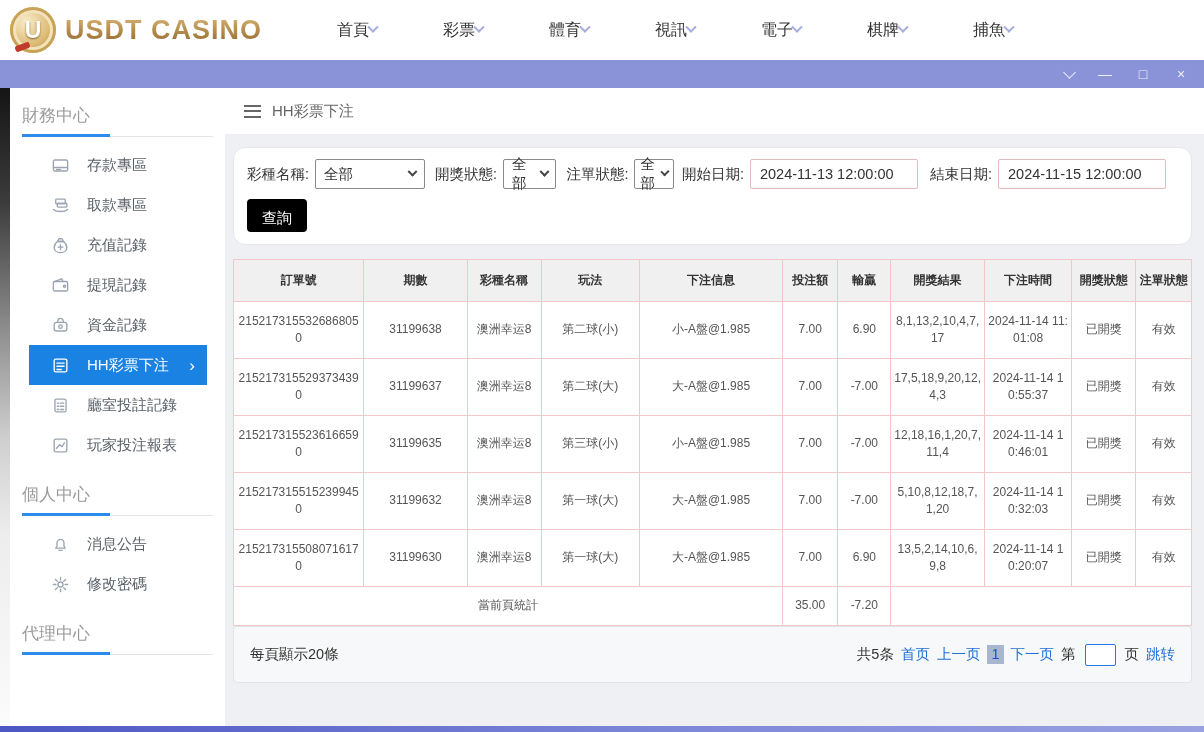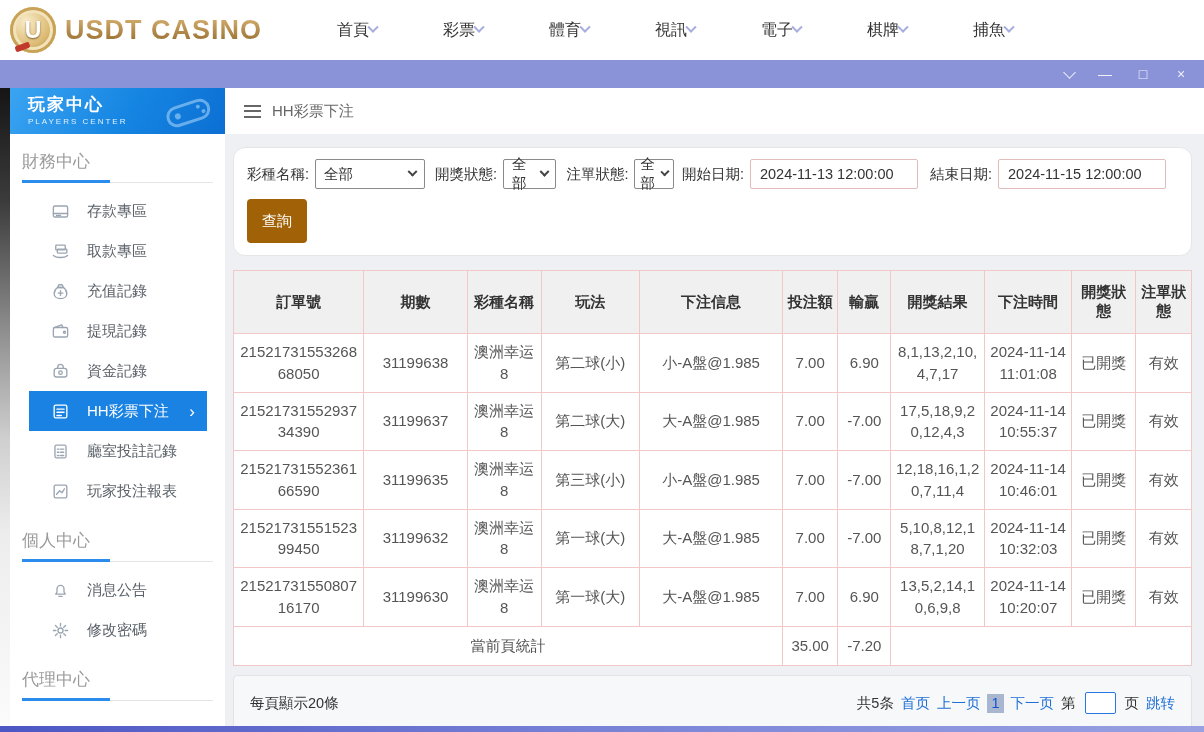--- a/index.html
+++ b/index.html
@@ -69,26 +69,26 @@
   
   .filter-card { background:#fff; border:1px solid #e6e6e6; border-radius:12px; padding:11px 13px 12px; margin-bottom:14px; }
   .filter-row { display:flex; align-items:center; font-size:14.5px; color:#333; margin-bottom:10px; }
   .filter-row label { margin-right:6px; white-space:nowrap; }
   .sel { height:30px; border:1px solid #8a8a8a; border-radius:2px; background:#fff; display:flex;
          align-items:center; justify-content:space-between; padding:0 8px; cursor:pointer; margin-right:10px; }
   .sel .carat { border-color:#444; width:7px; height:7px; }
   .sel-lg { width:135px; } .sel-md { width:63px; } .sel-sm { width:47px; padding:0 5px; margin-right:8px; }
   .date-input { height:30px; width:168px; border:1px solid #e2bcbc; border-radius:2px; padding:0 9px;
                 font-size:14.5px; color:#333; margin-right:12px; font-family:inherit; }
-  .btn-query { height:44px; padding:10px 15px; background:#a16207; color:#fff; border:none; border-radius:4px;
+  .btn-query { height:33px; padding:10px 15px; background:#000000; color:#fff; border:none; border-radius:4px;
                font-size:15px; cursor:pointer; font-family:inherit; }
 
   
   table.bets { width:100%; border-collapse:collapse; table-layout:fixed; background:#fff;
-               border:1px solid #f1c7c7; font-size:15px; margin-bottom:9px; }
+               border:1px solid #f1c7c7; font-size:12px; }
   table.bets th { background:#f0f0f0; color:#333; font-weight:bold; padding:12px 2px; border:1px solid #f1c7c7; }
   table.bets td { color:#555; text-align:center; padding:7px 3px; border:1px solid #f1c7c7;
                   word-break:break-all; line-height:1.45; height:57px; }
   table.bets tr.sum td { height:39px; padding:6px 3px; }
 
   
   .footer-bar { background:#f7f8f9; border:1px solid #e2e3e5; border-radius:4px; height:57px;
                 display:flex; align-items:center; justify-content:space-between; padding:0 16px; font-size:14.5px; color:#333; }
   .pager { display:flex; align-items:center; gap:7px; }
   .pager a { color:#1f6fd6; text-decoration:none; cursor:pointer; }
@@ -145,32 +145,20 @@
     <i class="ctl-chev"></i>
     <span class="win-ctl">—</span>
     <span class="win-ctl">□</span>
     <span class="win-ctl">×</span>
   </div>
 
   <div class="app-body">
     <div class="edge-strip"></div>
 
     <aside class="sidebar">
-      <div class="sb-header">
-        <div class="sb-title">玩家中心</div>
-        <div class="sb-sub">PLAYERS CENTER</div>
-        <svg class="gamepad" width="58" height="40" viewBox="0 0 58 40">
-          <g fill="none" stroke="#bfe3ff" stroke-width="3" transform="rotate(-18 29 20)">
-            <rect x="8" y="12" width="42" height="18" rx="9"></rect>
-            <circle cx="18" cy="21" r="3" fill="#bfe3ff" stroke="none"></circle>
-            <circle cx="40" cy="18" r="2" fill="#bfe3ff" stroke="none"></circle>
-            <circle cx="44" cy="24" r="2" fill="#bfe3ff" stroke="none"></circle>
-          </g>
-        </svg>
-      </div>
 
       <div class="sec-title">財務中心</div>
       <div class="sb-items">
         <div class="sb-item">
             <span class="icon">
               <svg viewBox="0 0 24 24" fill="none" stroke="currentColor" stroke-width="1.7" stroke-linecap="round" stroke-linejoin="round">
                 <rect x="3" y="5" width="18" height="14" rx="2"></rect>
                 <line x1="3" y1="14.5" x2="21" y2="14.5"></line>
                 <line x1="7" y1="17" x2="12" y2="17"></line>
               </svg>

